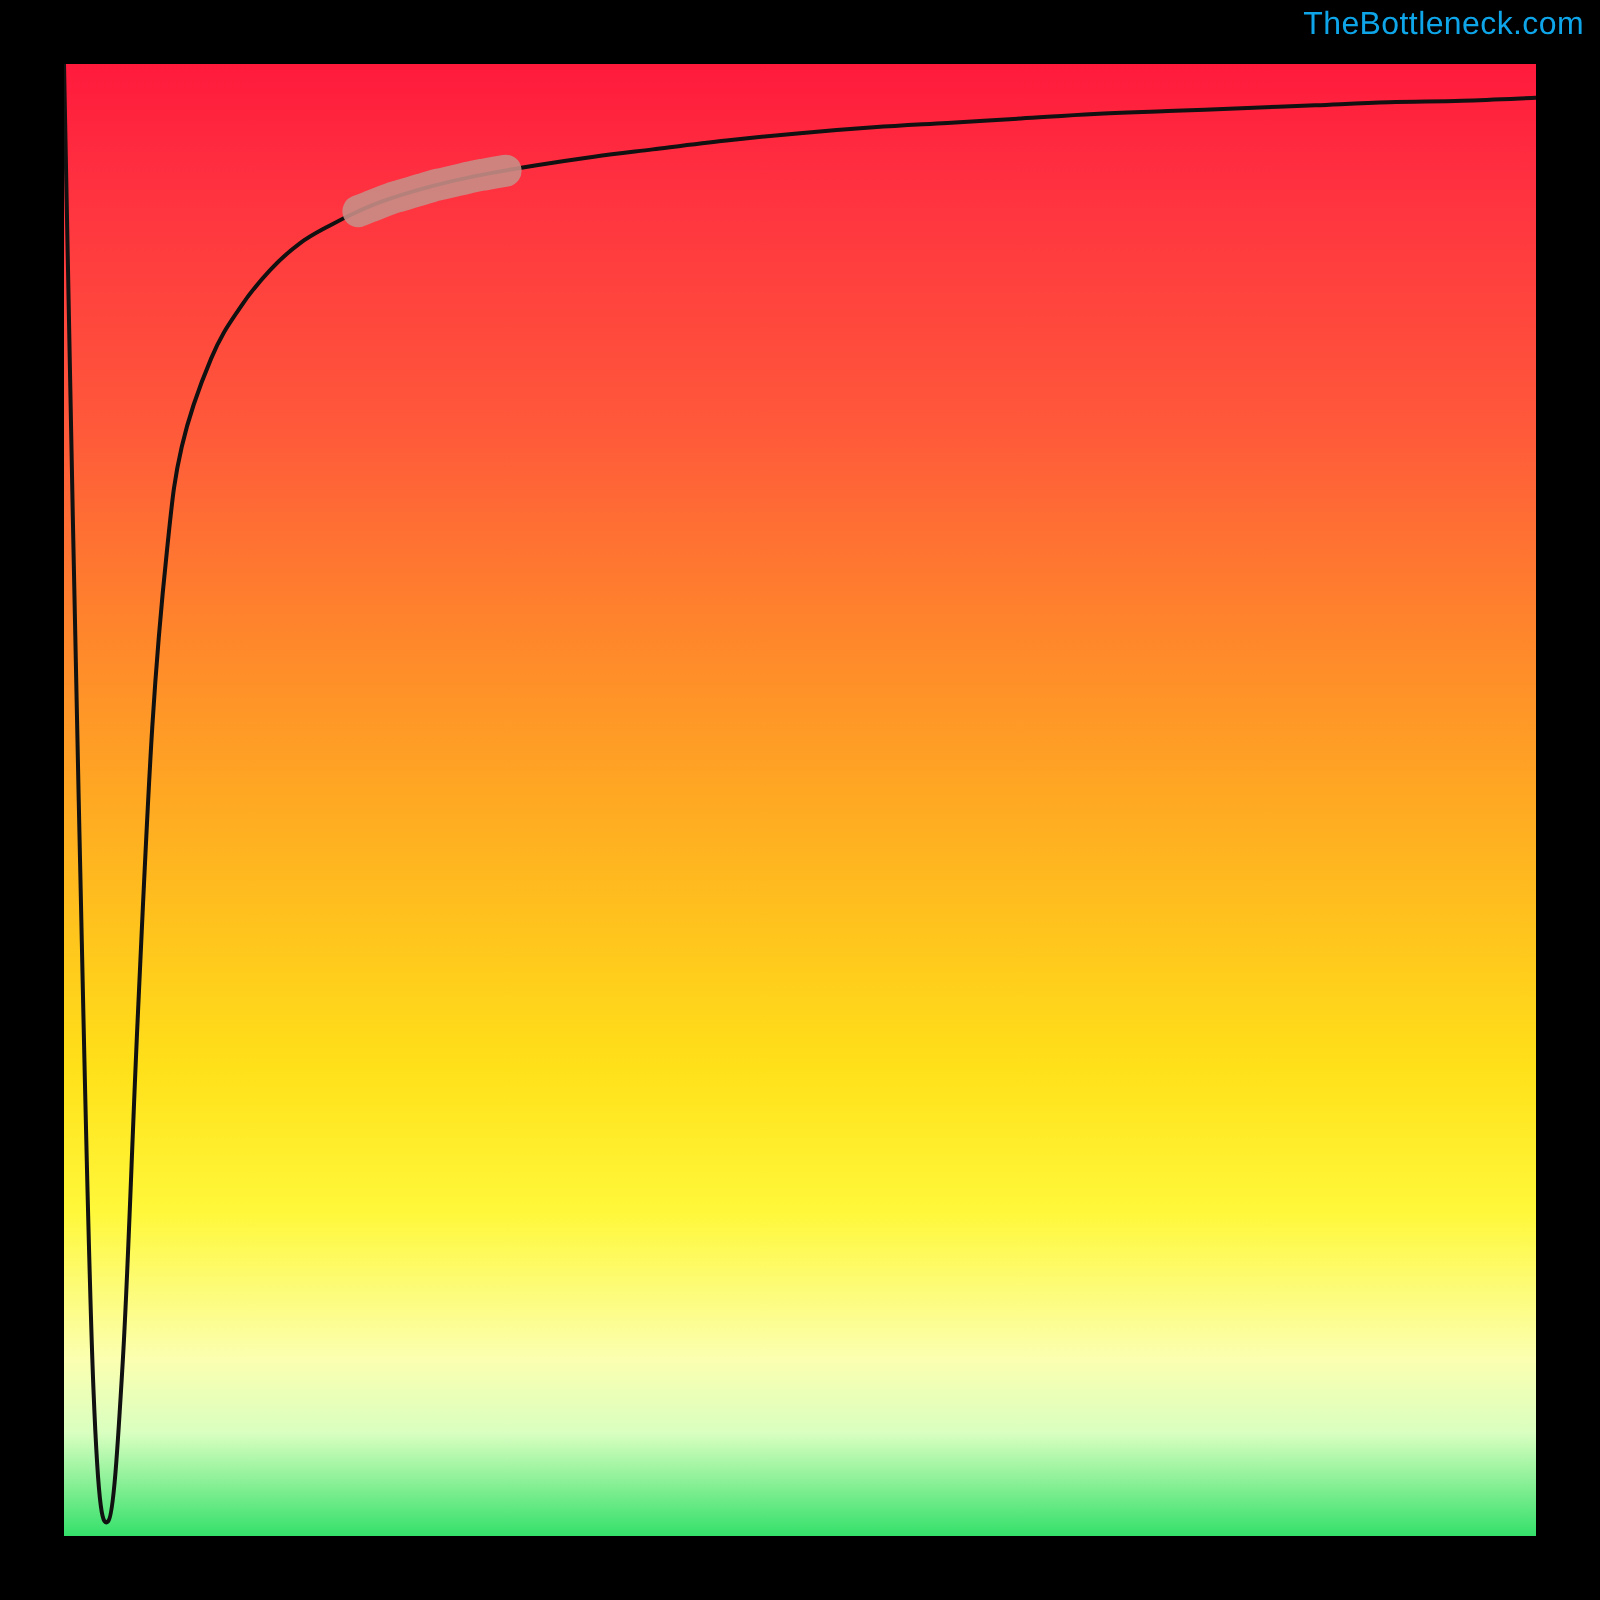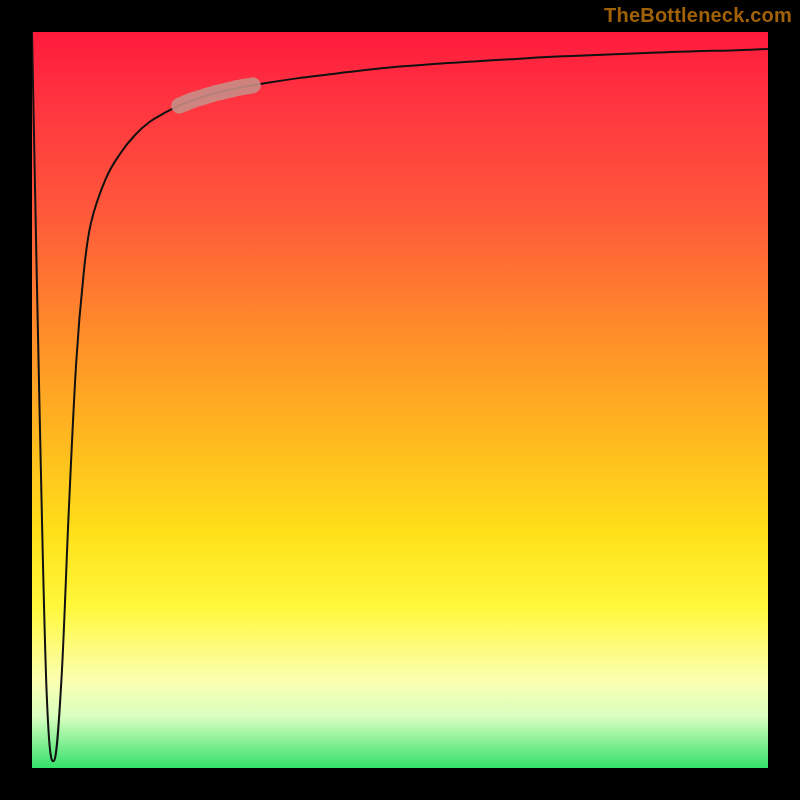--- a/index.html
+++ b/index.html
@@ -42,23 +42,23 @@
   .curve {
     position: absolute;
     left: 0;
     top: 0;
     pointer-events: none;
   }
   .watermark {
     position: absolute;
     top: 4px;
     right: 8px;
-    color: #a16207;
-    font-size: 20px;
-    font-weight: 700;
+    color: #0ea5e9;
+    font-size: 16px;
+    font-weight: 400;
     letter-spacing: 0.2px;
   }
 </style>
 </head>
 <body>
 
 <div class="frame">
 
   <div class="plot-area">
     <svg class="curve" width="736" height="736" viewBox="0 0 736 736">

